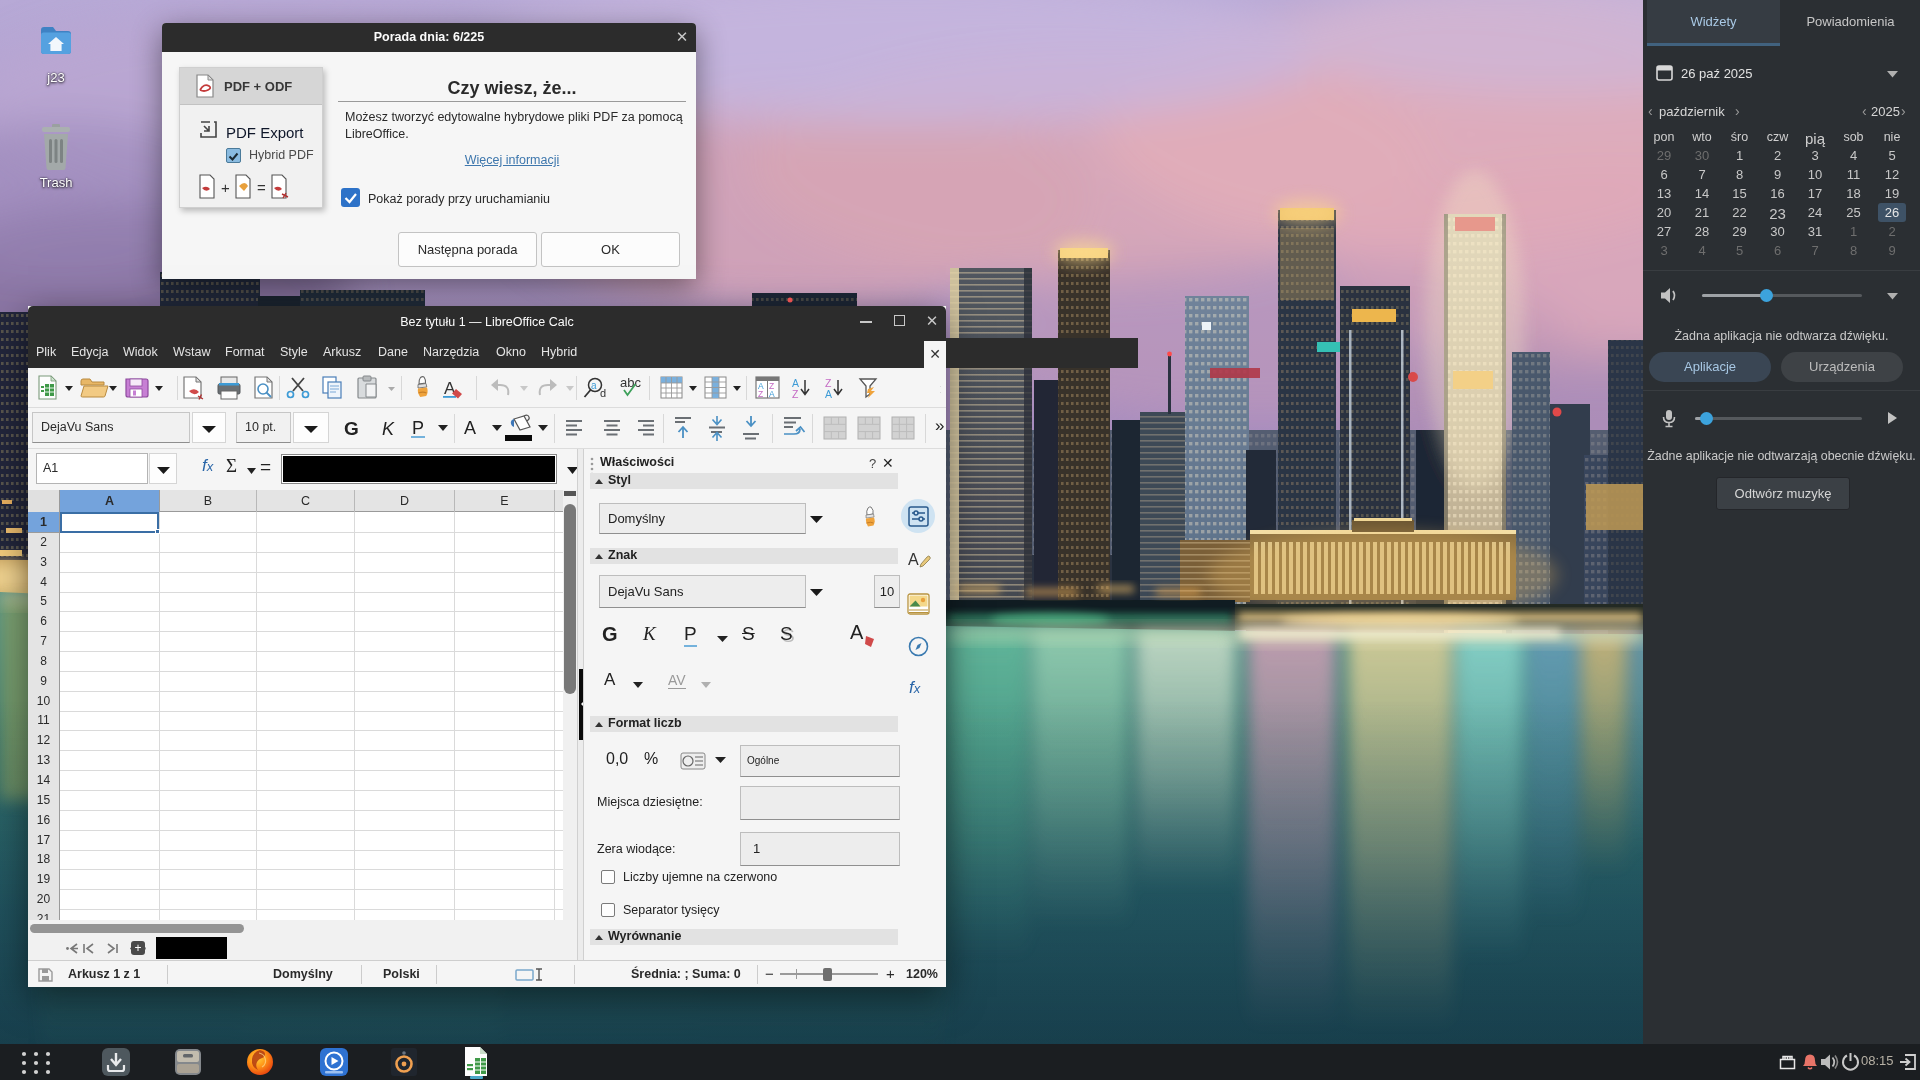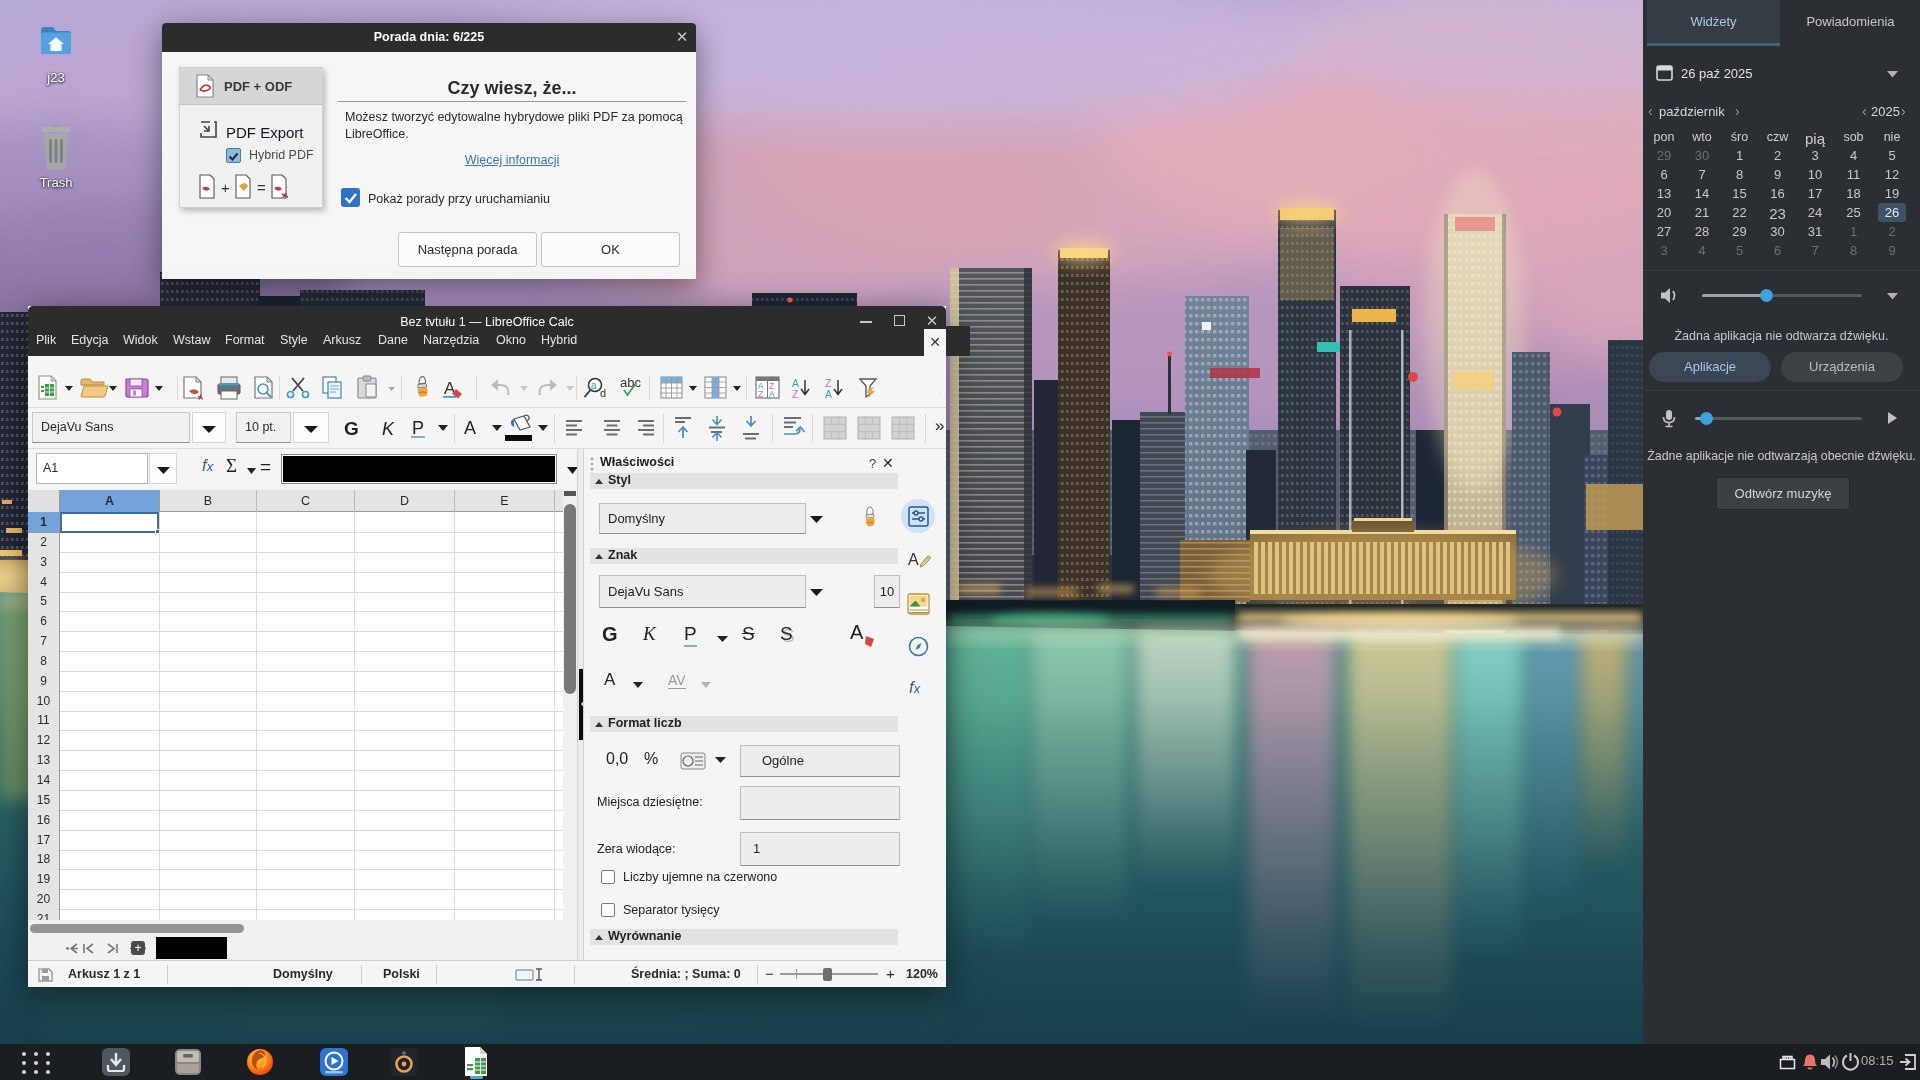--- a/index.html
+++ b/index.html
@@ -358,21 +358,21 @@
 
 <div class="abs" style="left:28px;top:306px;width:918px;height:681px;background:#f5f5f5;box-shadow:0 10px 34px rgba(0,0,0,.5);font-size:13px;color:#2a2a2a">
   
   <div class="abs" style="left:0;top:0;width:918px;height:32px;background:#2c2c2c;border-radius:5px 5px 0 0">
     <div class="abs" style="left:0;top:0;width:918px;height:32px;text-align:center;line-height:32px;color:#fbfbfb;font-weight:normal;font-size:12.5px">Bez tytułu 1 — LibreOffice Calc</div>
     <div class="abs" style="left:832px;top:15px;width:12px;border-top:2px solid #c8c8c8"></div>
     <div class="abs" style="left:866px;top:9px;width:11px;height:11px;border:1.5px solid #c8c8c8"></div>
     <div class="abs" style="left:894px;top:0;width:20px;height:32px;color:#c8c8c8;font-size:15px;text-align:center;line-height:30px">✕</div>
   </div>
   
-  <div class="abs" style="left:0;top:20px;width:942px;height:30px;background:#2c2c2c;color:#e4e4e4;font-size:12.5px">
+  <div class="abs" style="left:0;top:32px;width:1110px;height:30px;background:#2c2c2c;color:#e4e4e4;font-size:12.5px">
     <span class="abs" style="left:8px;top:7px">Plik</span>
     <span class="abs" style="left:43px;top:7px">Edycja</span>
     <span class="abs" style="left:95px;top:7px">Widok</span>
     <span class="abs" style="left:145px;top:7px">Wstaw</span>
     <span class="abs" style="left:197px;top:7px">Format</span>
     <span class="abs" style="left:252px;top:7px">Style</span>
     <span class="abs" style="left:295px;top:7px">Arkusz</span>
     <span class="abs" style="left:350px;top:7px">Dane</span>
     <span class="abs" style="left:395px;top:7px">Narzędzia</span>
     <span class="abs" style="left:468px;top:7px">Okno</span>
@@ -758,21 +758,21 @@
   <div class="abs" style="left:578px;top:444px;font-size:16px;color:#222">0,0</div>
   <div class="abs" style="left:616px;top:444px;font-size:16px;color:#222">%</div>
   <svg class="abs" style="left:652px;top:446px" width="26" height="18" viewBox="0 0 26 18">
     <rect x="1" y="1" width="24" height="16" rx="2" fill="#eee" stroke="#888"></rect>
     <circle cx="8" cy="9" r="5" fill="none" stroke="#666" stroke-width="1.2"></circle>
     <path d="M15 5 h8 M15 9 h8 M15 13 h8" stroke="#666" stroke-width="1.2"></path>
   </svg>
   <svg class="abs" style="left:686px;top:450px" width="14" height="8">
         <path d="M1 1 l11 0 l-5.5 6 z" fill="#222"></path>
       </svg>
-  <div class="abs" style="left:712px;top:439px;width:160px;height:32px;background:#ededed;border:1px solid #bdbdbd;border-bottom-color:#8f8f8f;font-size:13px;line-height:30px;padding-left:21px;color:#222">Ogólne</div>
+  <div class="abs" style="left:712px;top:439px;width:160px;height:32px;background:#ededed;border:1px solid #bdbdbd;border-bottom-color:#8f8f8f;font-size:10px;line-height:30px;padding-left:6px;color:#222">Ogólne</div>
   <div class="abs" style="left:569px;top:489px;font-size:12.5px;color:#222">Miejsca dziesiętne:</div>
   <div class="abs" style="left:712px;top:480px;width:160px;height:34px;background:#ededed;border:1px solid #bdbdbd;border-bottom-color:#8f8f8f"></div>
   <div class="abs" style="left:569px;top:536px;font-size:12.5px;color:#222">Zera wiodące:</div>
   <div class="abs" style="left:712px;top:526px;width:160px;height:34px;background:#ededed;border:1px solid #bdbdbd;border-bottom-color:#8f8f8f;font-size:13px;line-height:32px;padding-left:12px;color:#222">1</div>
   <div class="abs" style="left:573px;top:564px;width:14px;height:14px;background:#fdfdfd;border:1px solid #7a7a7a;border-radius:2px"></div>
   <div class="abs" style="left:595px;top:564px;font-size:12.5px;color:#222">Liczby ujemne na czerwono</div>
   <div class="abs" style="left:573px;top:597px;width:14px;height:14px;background:#fdfdfd;border:1px solid #7a7a7a;border-radius:2px"></div>
   <div class="abs" style="left:595px;top:597px;font-size:12.5px;color:#222">Separator tysięcy</div>
   
   <div class="abs" style="left:562px;top:623px;width:308px;height:16px;background:#e2e2e2"></div>

